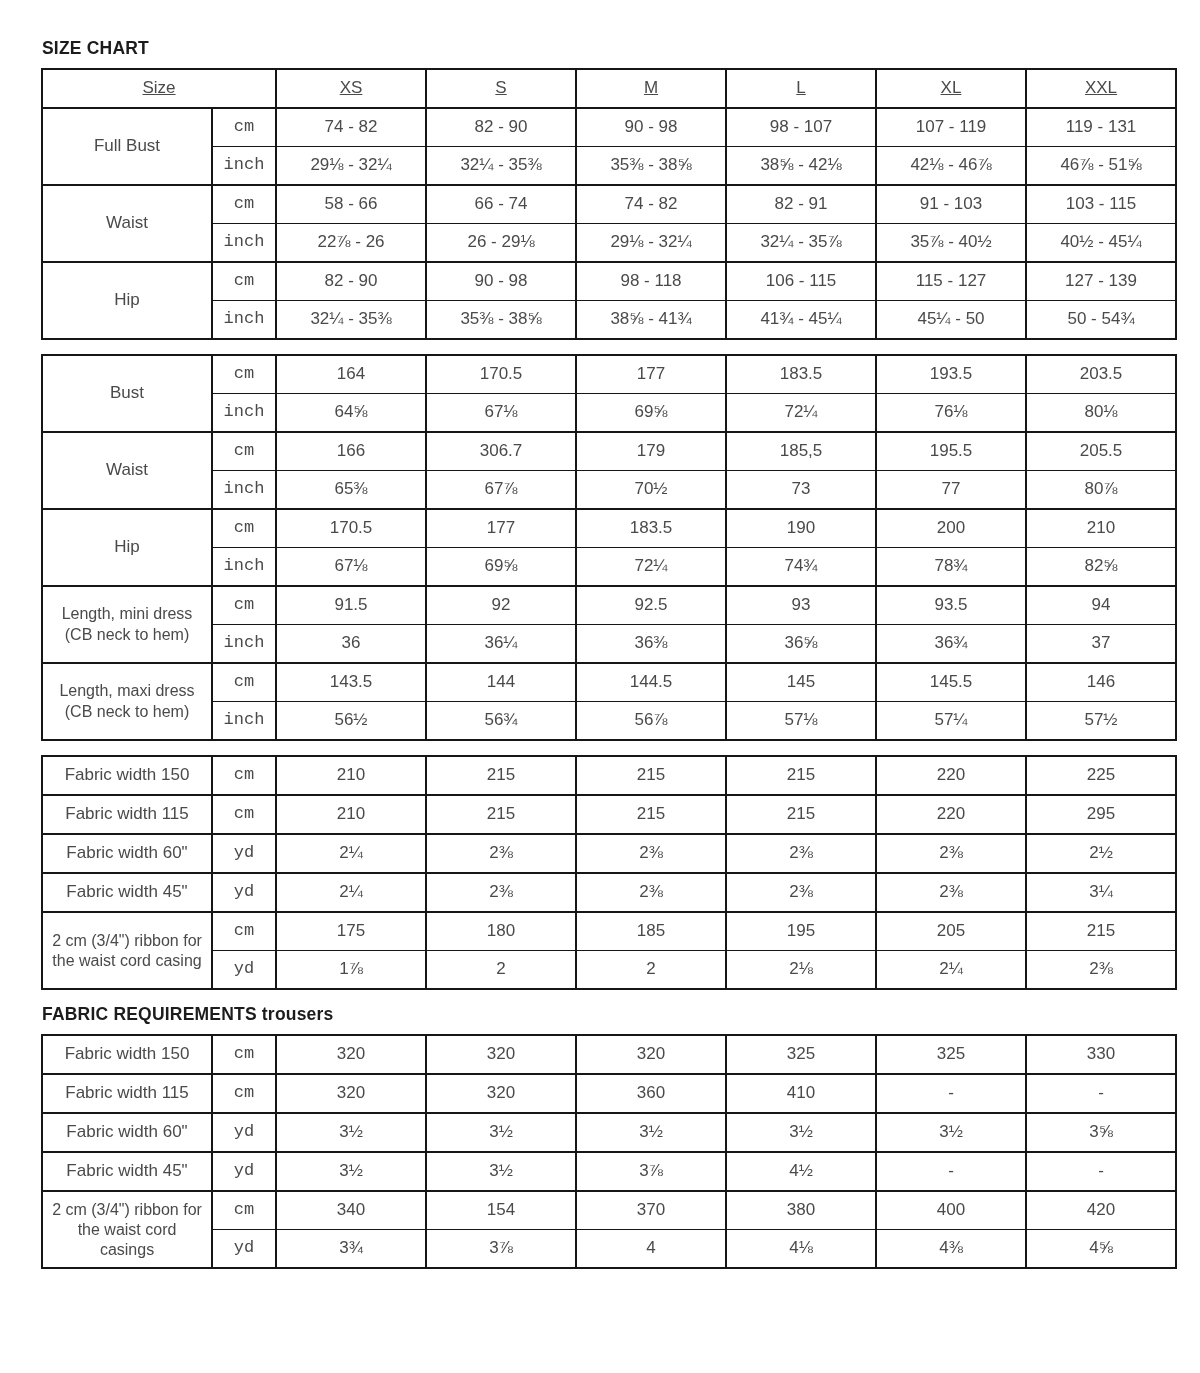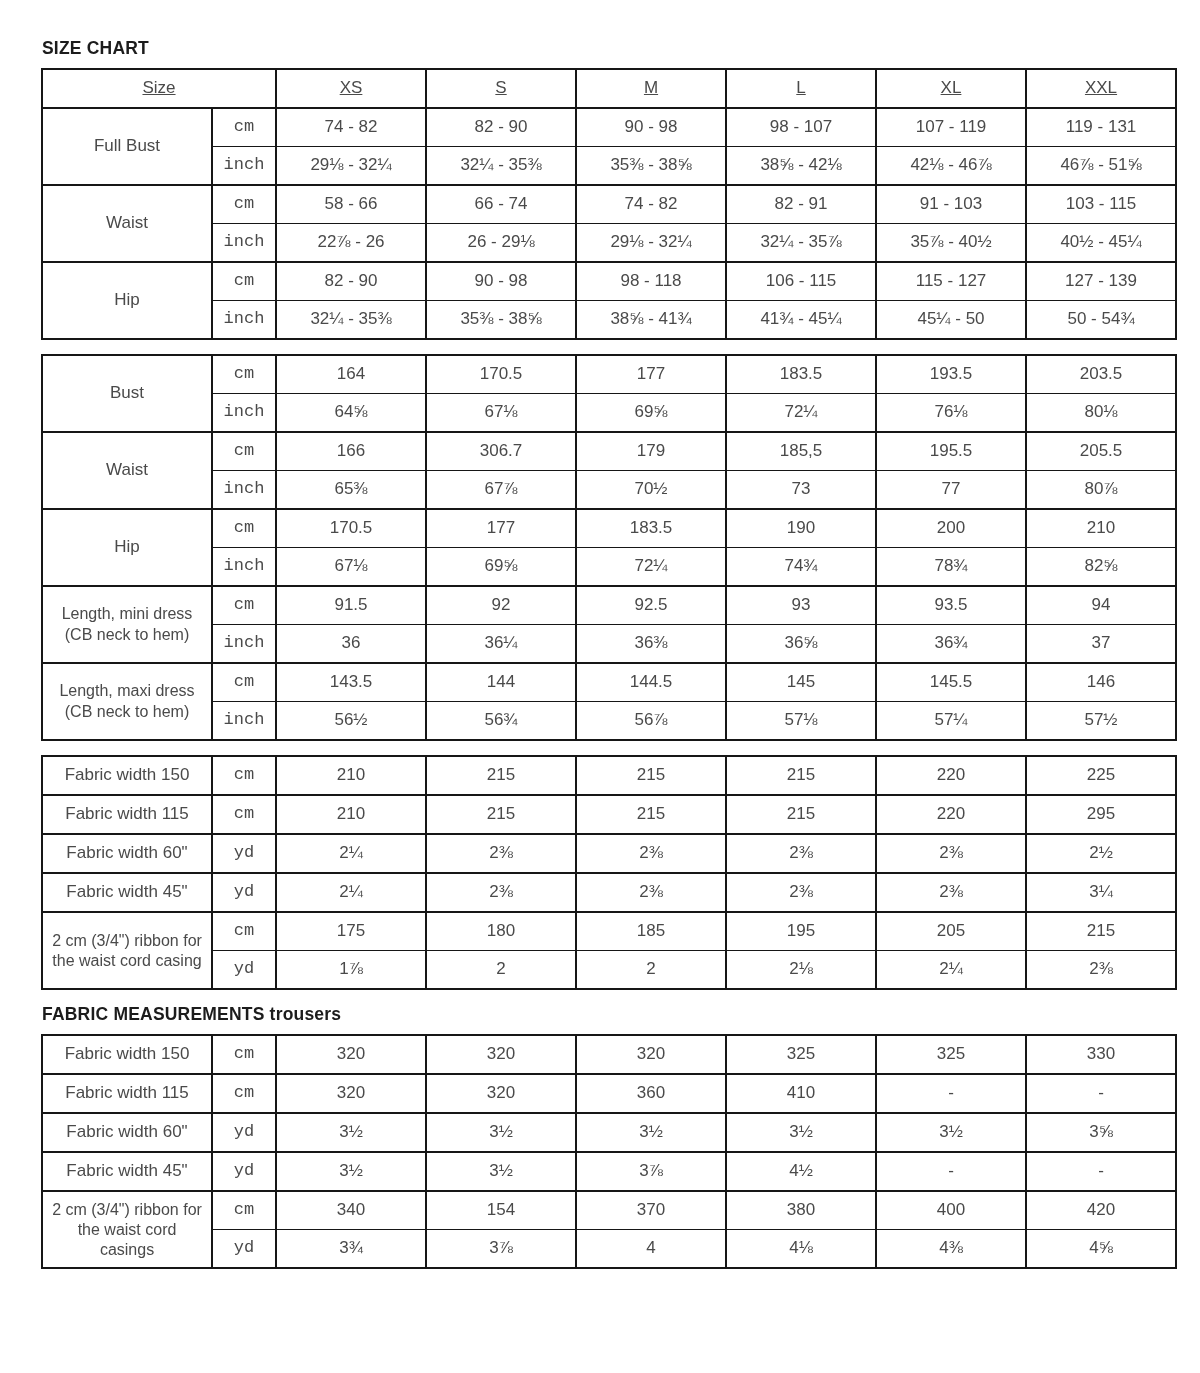--- a/index.html
+++ b/index.html
@@ -344,21 +344,21 @@
             <td>2</td>
             <td>2⅛</td>
             <td>2¼</td>
             <td>2⅜</td>
           </tr>
         </tbody>
       </table>
   </section>
 
   <section>
-    <h2 class="section-heading">FABRIC MEASUREMENTS trousers</h2>
+    <h2 class="section-heading">FABRIC REQUIREMENTS trousers</h2>
     <table class="data-table">
         <colgroup>
           <col style="width:170px">
           <col style="width:64px">
           <col style="width:150px">
           <col style="width:150px">
           <col style="width:150px">
           <col style="width:150px">
           <col style="width:150px">
           <col style="width:150px">

